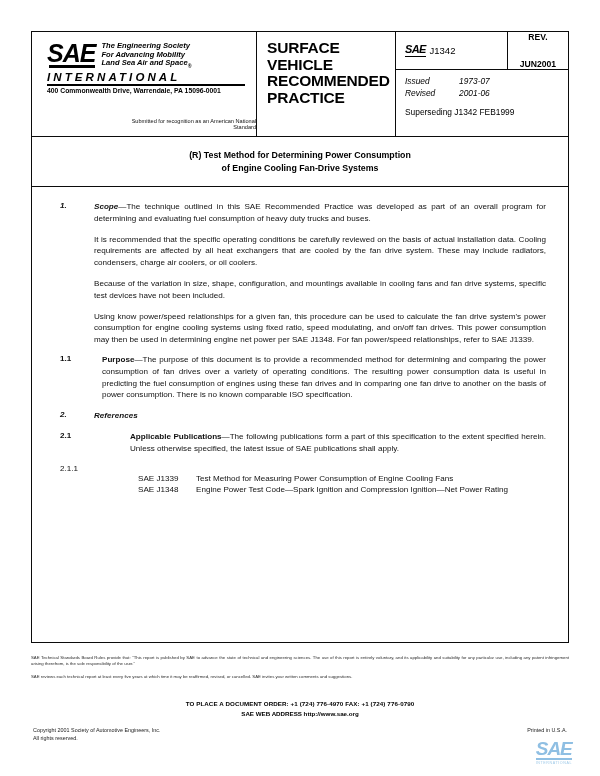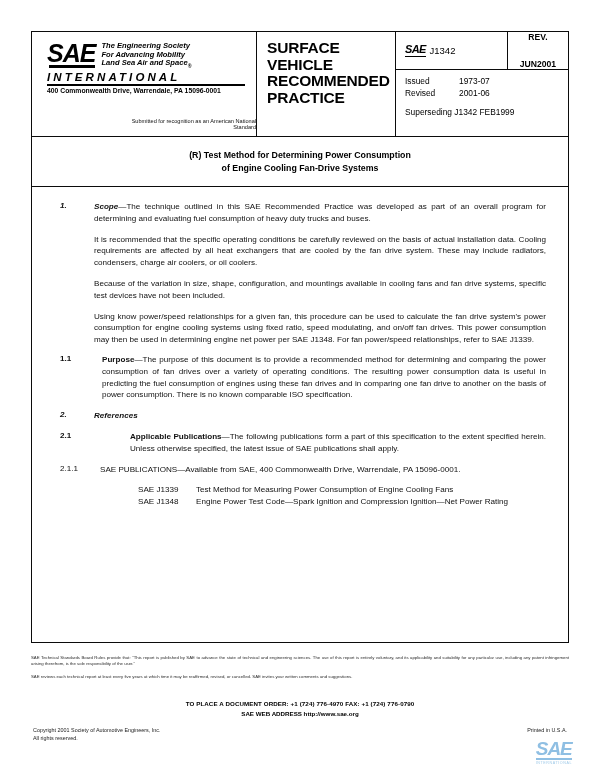--- a/index.html
+++ b/index.html
@@ -86,21 +86,21 @@
     font-weight:bold;font-style:italic;font-size:11px;letter-spacing:-0.7px;
     color:#000;position:relative;
   }
   .rr-doc .mini-sae .mbar{display:block;height:1.6px;background:#000;margin:0.5px 0;}
   .rr-doc .docno{font-size:9.5px;margin-left:4px;color:#000;}
   .rr-rev{
     position:absolute;left:112px;top:0;right:0;height:100%;
     display:flex;flex-direction:column;align-items:center;justify-content:space-between;
     font-size:8.6px;font-weight:bold;line-height:10px;color:#000;
   }
-  .rr-dates{padding:6px 0 0 9px;font-size:8.4px;color:#000;}
+  .rr-dates{padding:6px 0 0 9px;font-size:8.4px;color:#000;font-style:italic;}
   .rr-dates .row{display:flex;margin-bottom:2px;}
   .rr-dates .lbl{width:54px;}
   .rr-dates .val{}
   .rr-sup{
     padding:7px 0 0 9px;font-size:8.4px;color:#000;
   }
   
   .titleband{
     position:absolute;left:0;top:105px;width:100%;height:50px;
     border-bottom:1.6px solid #0b0b0b;box-sizing:border-box;
@@ -271,21 +271,20 @@
       <div class="sec" style="margin-top:10px;gap:36px;">
         <div class="num">2.1</div>
         <div class="txt">
           <div class="para"><b>Applicable Publications</b><span>—</span><span>The following publications form a part of this specification to the extent specified herein. Unless otherwise specified, the latest issue of SAE publications shall apply.</span></div>
         </div>
       </div>
 
       <div class="sec" style="margin-top:9px;">
         <div class="num n3">2.1.1</div>
         <div class="txt nj">
-          <div><span class="smallcaps">SAE PUBLICATIONS</span><span>—Available from SAE, 400 Commonwealth Drive, Warrendale, PA 15096-0001.</span></div>
           <div class="pub-list">
             <div class="pub-row">
               <span class="pub-id">SAE J1339</span>
               <span>Test Method for Measuring Power Consumption of Engine Cooling Fans</span>
             </div>
             <div class="pub-row">
               <span class="pub-id">SAE J1348</span>
               <span>Engine Power Test Code—Spark Ignition and Compression Ignition—Net Power Rating</span>
             </div>
           </div>

